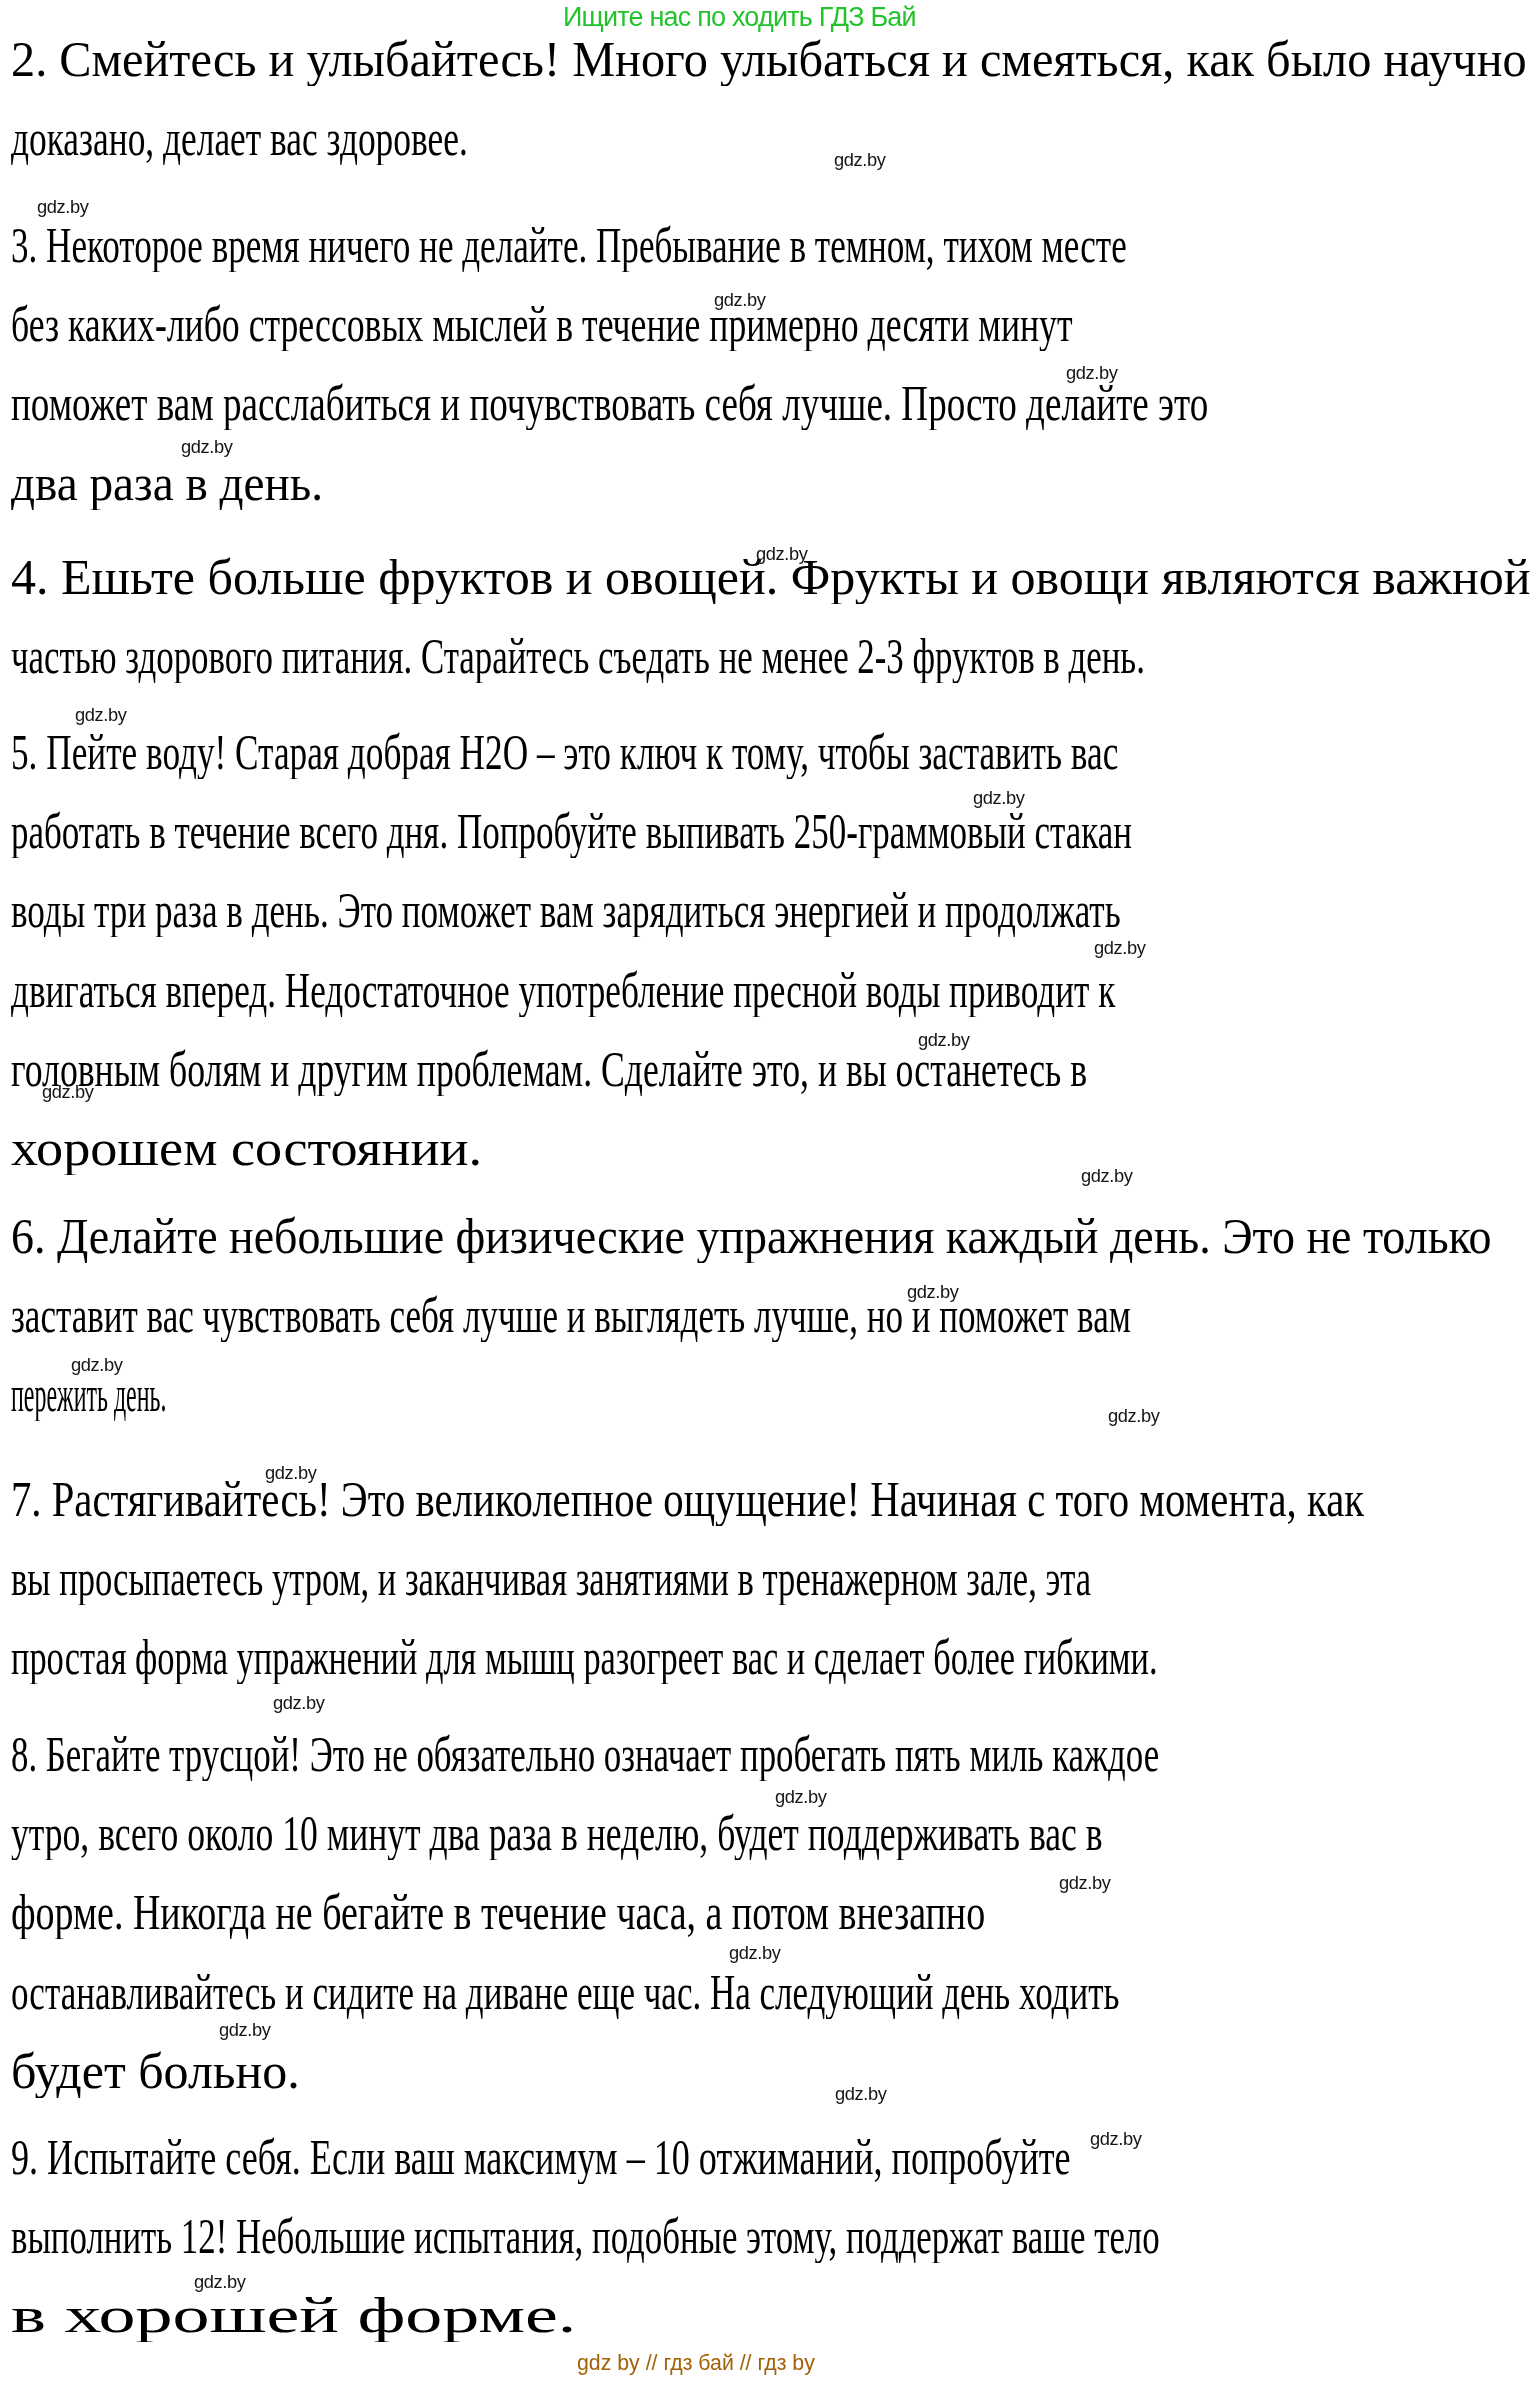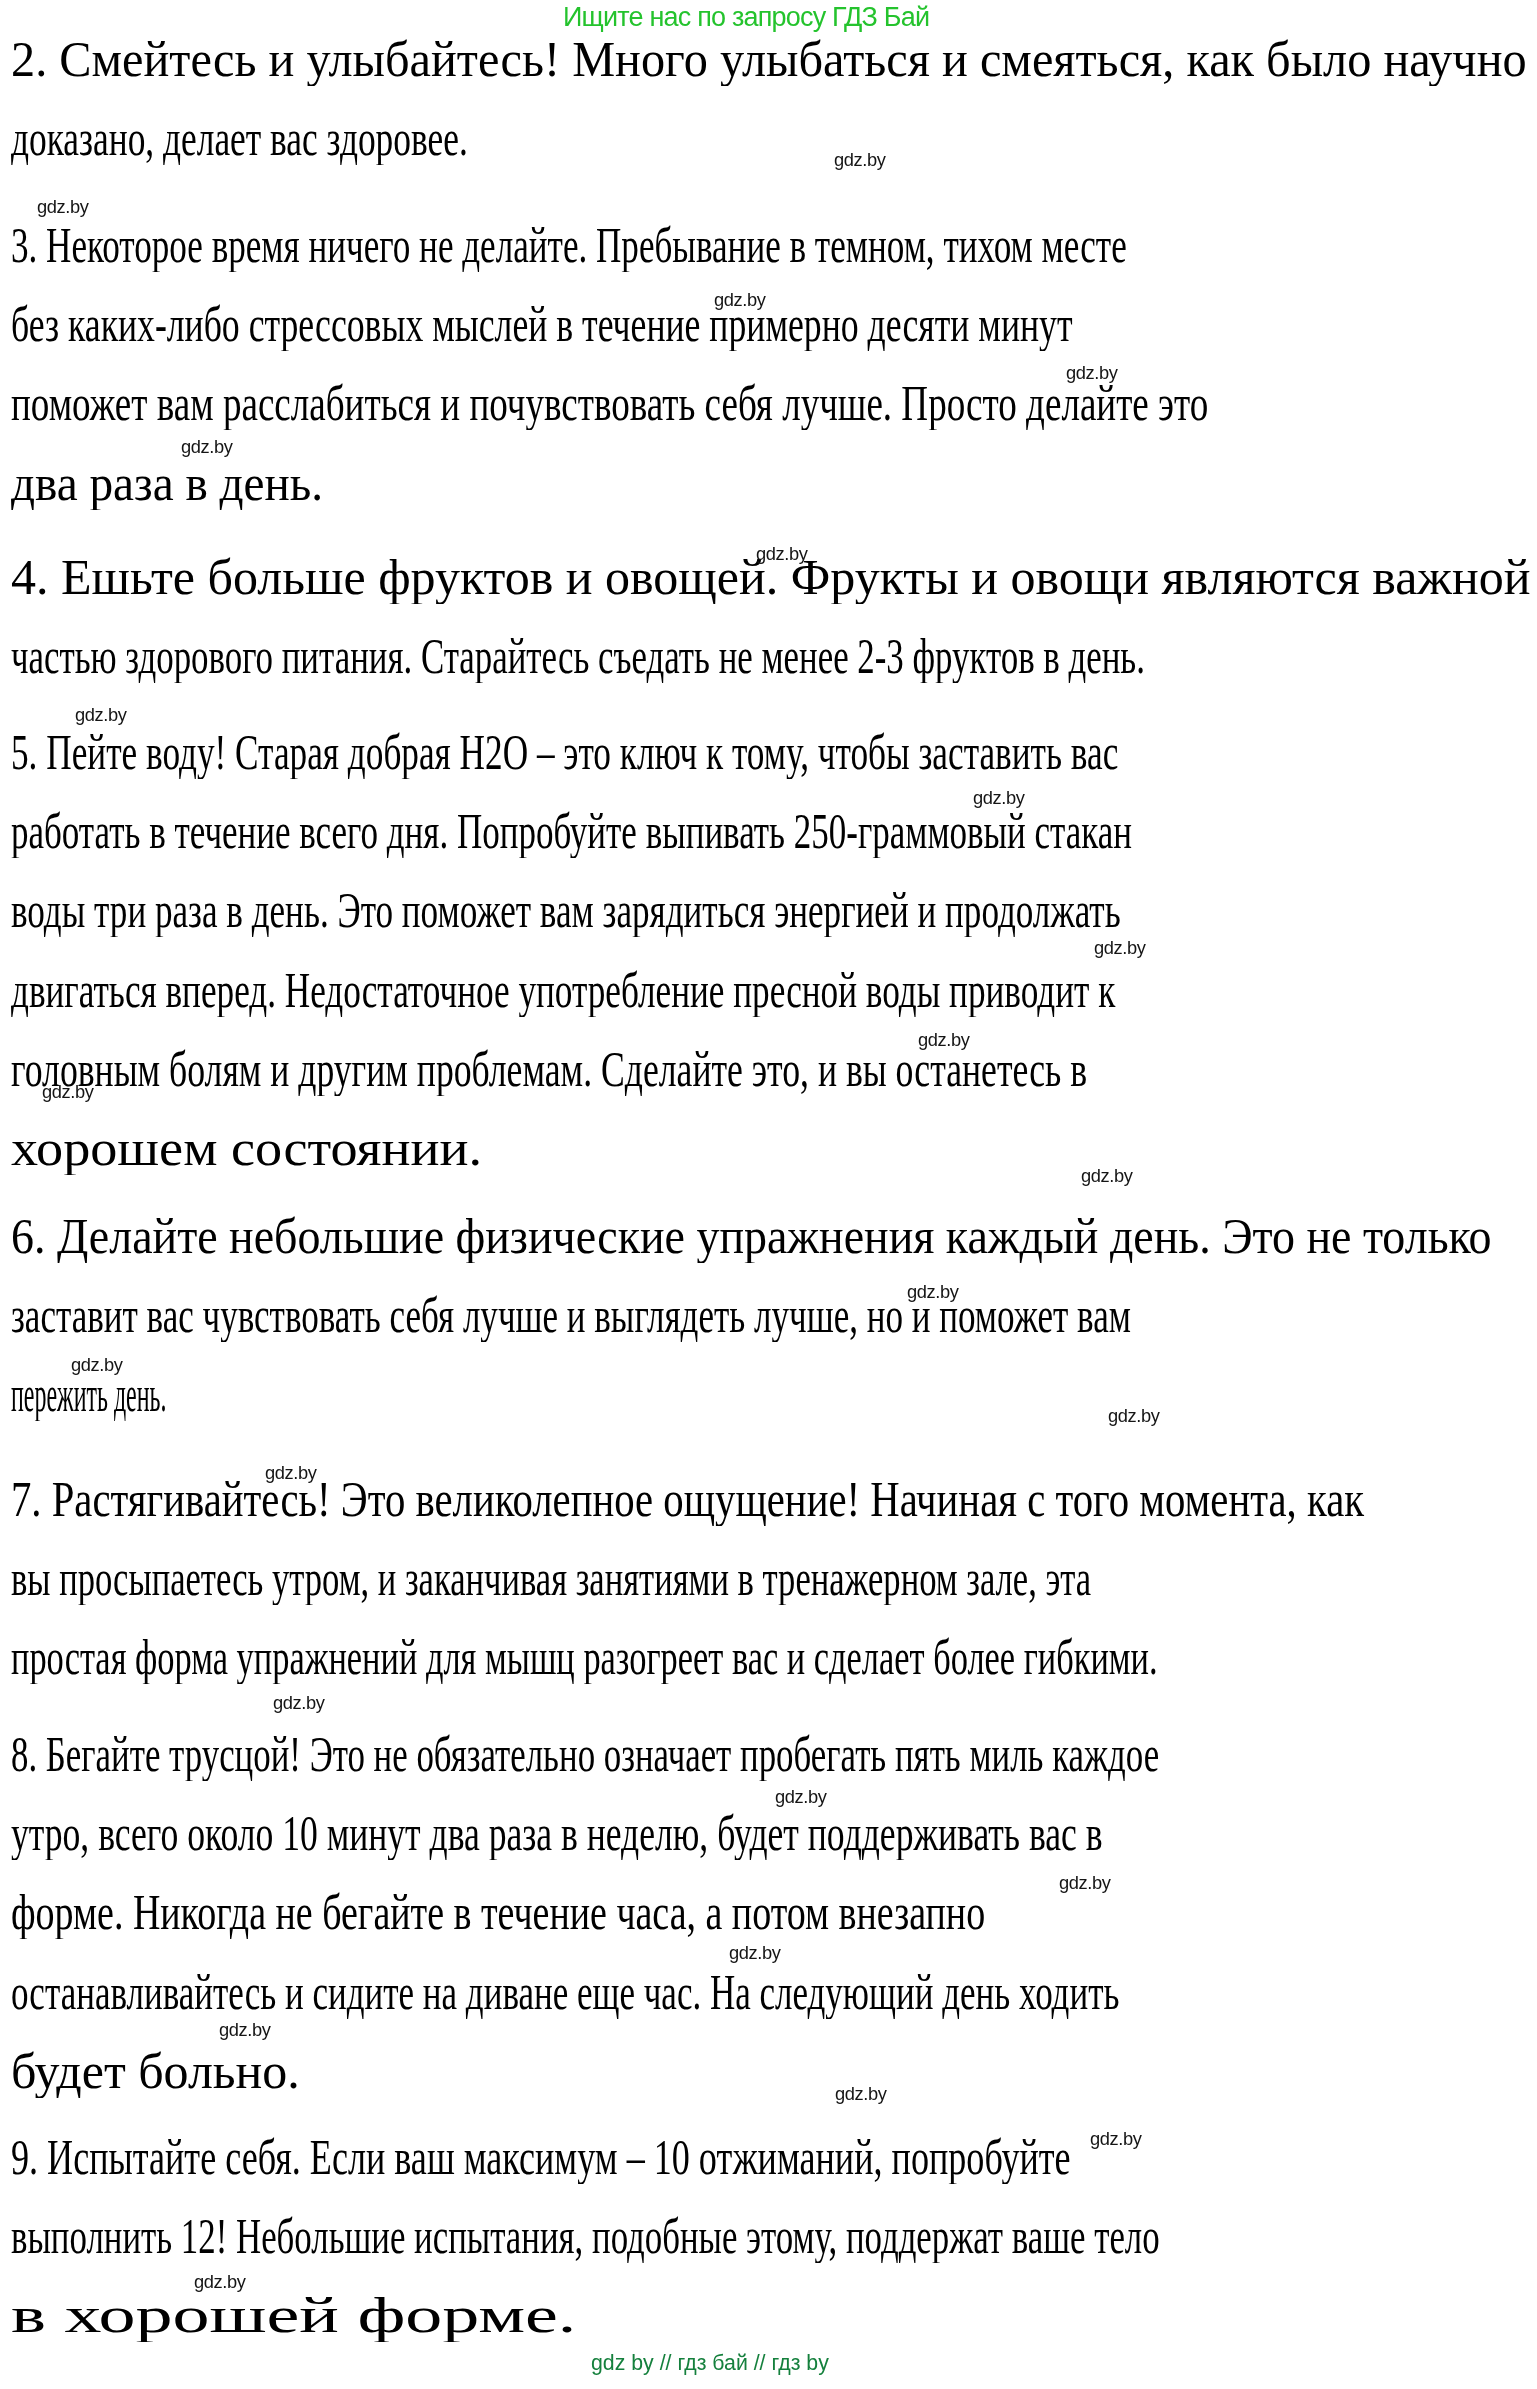--- a/index.html
+++ b/index.html
@@ -45,21 +45,21 @@
     font-family:"Liberation Sans", sans-serif;
     font-size:18.3px;
     letter-spacing:-0.4px;
     white-space:nowrap;
   }
 </style>
 </head>
 <body>
 
 <div class="page">
-  <div class="header-note" style="left: 563px; top: 1.5px; color: rgb(36, 195, 45);">Ищите нас по запросу ГДЗ Бай</div>
+  <div class="header-note" style="left: 563px; top: 1.5px; color: rgb(36, 195, 45);">Ищите нас по ходить ГДЗ Бай</div>
 
   <div id="content">
       <div class="para" style="top: 49px;">
         <div class="line" style="top: 0px; transform: scale(1.42, 1.5);">2. Смейтесь и улыбайтесь! Много улыбаться и смеяться, как было научно</div>
         <div class="line" style="top: 79px; transform: scale(1.0405, 1.5);">доказано, делает вас здоровее.</div>
       </div>
       <div class="para" style="top: 235px;">
         <div class="line" style="top: 0px; transform: scale(1.0322, 1.5);">3. Некоторое время ничего не делайте. Пребывание в темном, тихом месте</div>
         <div class="line" style="top: 79px; transform: scale(1.0497, 1.5);">без каких-либо стрессовых мыслей в течение примерно десяти минут</div>
         <div class="line" style="top: 158px; transform: scale(1.0901, 1.5);">поможет вам расслабиться и почувствовать себя лучше. Просто делайте это</div>
@@ -121,15 +121,15 @@
       <span class="wm" style="left: 273px; top: 1692px; color: rgb(21, 21, 21);">gdz.by</span>
       <span class="wm" style="left: 775px; top: 1786px; color: rgb(21, 21, 21);">gdz.by</span>
       <span class="wm" style="left: 1059px; top: 1872px; color: rgb(21, 21, 21);">gdz.by</span>
       <span class="wm" style="left: 729px; top: 1942px; color: rgb(21, 21, 21);">gdz.by</span>
       <span class="wm" style="left: 219px; top: 2019px; color: rgb(21, 21, 21);">gdz.by</span>
       <span class="wm" style="left: 835px; top: 2083px; color: rgb(21, 21, 21);">gdz.by</span>
       <span class="wm" style="left: 1090px; top: 2128px; color: rgb(21, 21, 21);">gdz.by</span>
       <span class="wm" style="left: 194px; top: 2271px; color: rgb(21, 21, 21);">gdz.by</span>
     </div>
 
-  <div class="footer-note" style="left: 591px; top: 2351px; color: #15803d;">gdz by  //  гдз бай  //  гдз by</div>
+  <div class="footer-note" style="left: 577px; top: 2351px; color: #a16207;">gdz by  //  гдз бай  //  гдз by</div>
 </div>
 
 
 </body></html>

